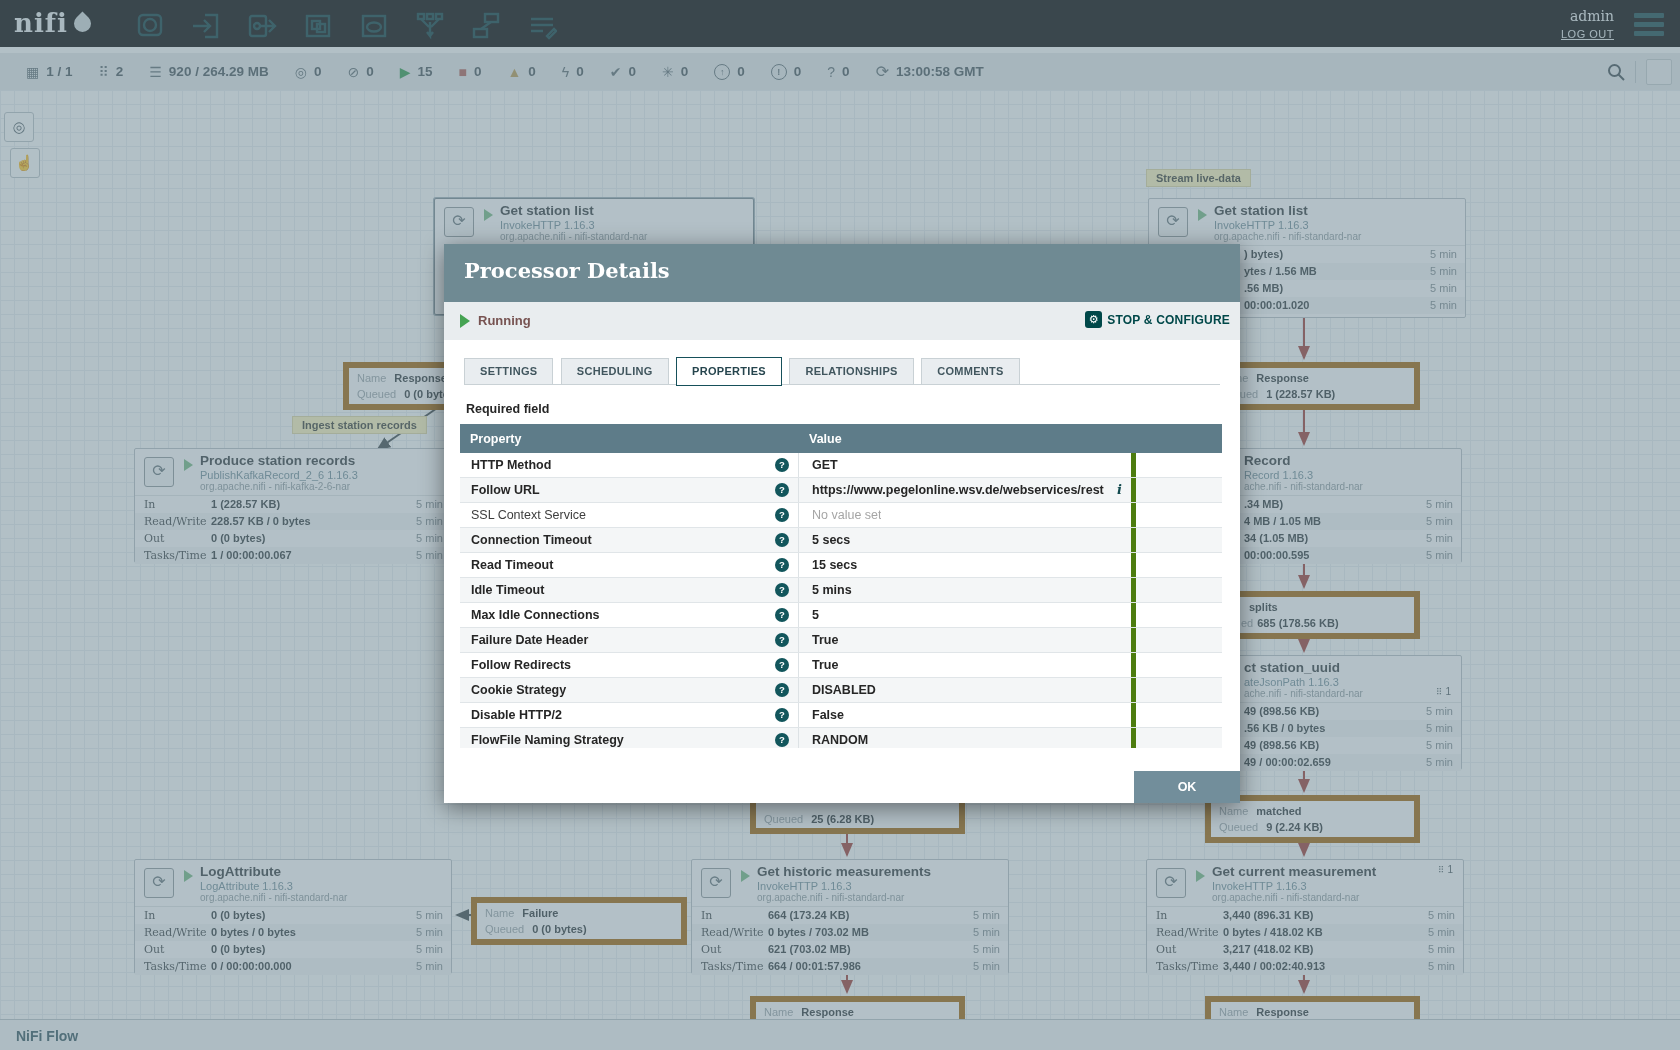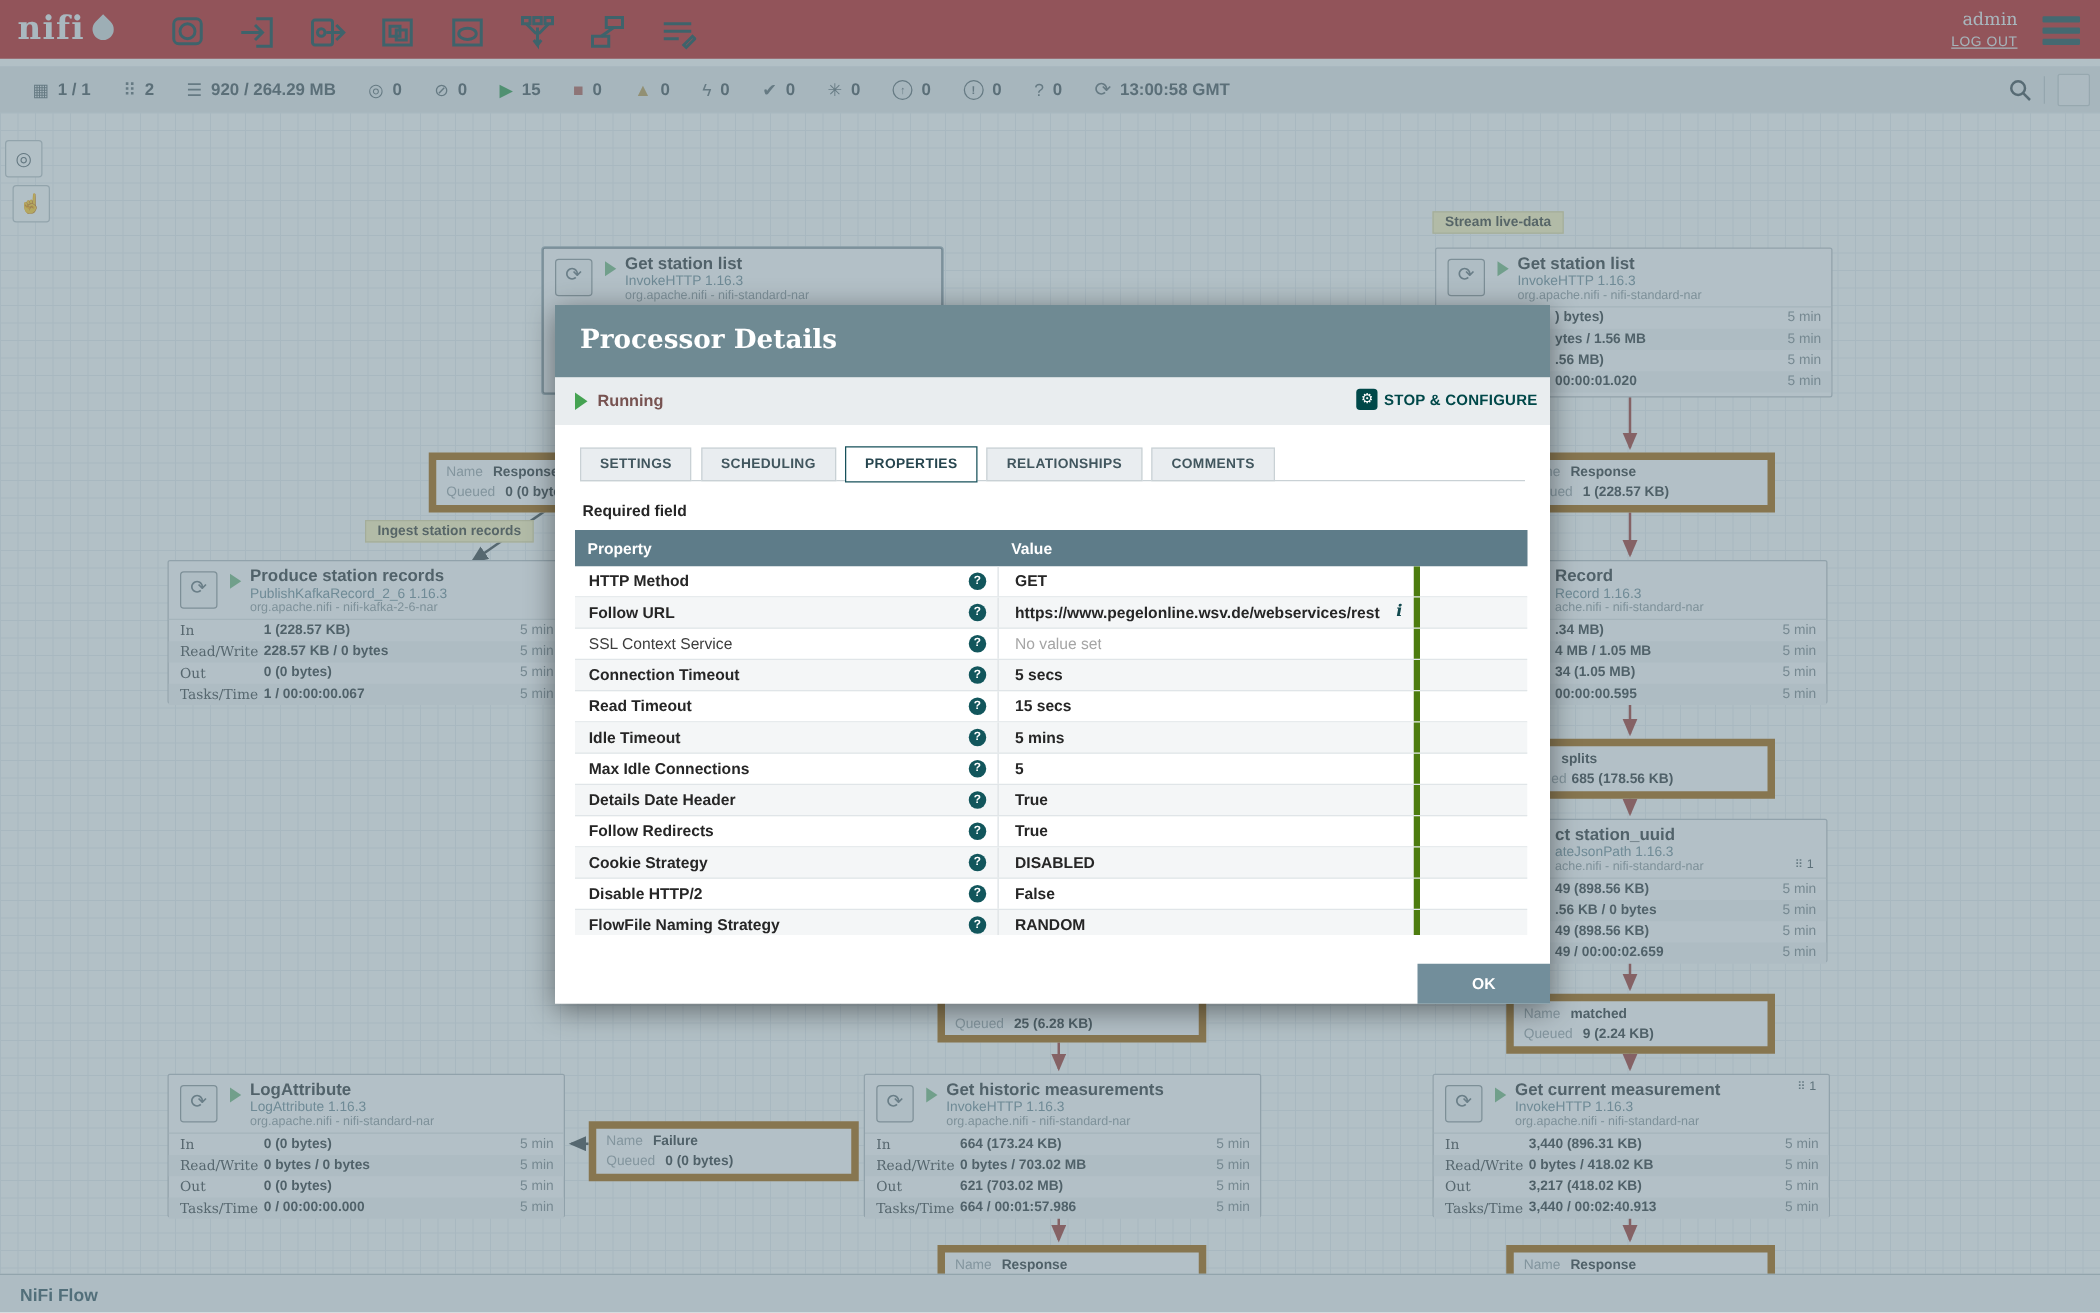--- a/index.html
+++ b/index.html
@@ -2,21 +2,21 @@
 <html><head>
 <meta charset="utf-8">
 <style>
   html,body{margin:0;padding:0}
   body{width:1680px;height:1050px;position:relative;overflow:hidden;
        font-family:"Liberation Sans",sans-serif;background:#fafcfd;-webkit-font-smoothing:antialiased}
   .abs{position:absolute}
 
   
   #base{position:absolute;inset:0}
-  #navbar{position:absolute;left:0;top:0;width:1680px;height:47px;background:#b91c1c}
+  #navbar{position:absolute;left:0;top:0;width:1680px;height:47px;background:#000000}
   .logo-text{font-family:"DejaVu Serif",serif;font-weight:bold;font-size:26px;color:#e9edee;letter-spacing:1px}
   .droplet{width:17px;height:17px;background:#cfd8da;border-radius:0 50% 50% 50%;transform:rotate(45deg);display:inline-block;margin-left:6px}
   .toolicon{width:36px;height:36px;display:flex;align-items:center;justify-content:center}
   .toolicon svg{stroke:#0a3b40;fill:none;stroke-width:2.4}
   #nav-user{position:absolute;right:66px;top:8px;text-align:right;color:#e6ebec;font-family:"DejaVu Serif",serif}
   #nav-user .u{font-size:14px}
   #nav-user .lo{font-size:11px;text-decoration:underline;color:#dfe5e7;margin-top:4px;font-family:"Liberation Sans",sans-serif;letter-spacing:.5px}
   #hamburger{position:absolute;right:16px;top:13px;width:30px;cursor:pointer}
   #hamburger div{height:5px;background:#16484c;margin-bottom:4px;border-radius:1px}
 
@@ -600,21 +600,21 @@
           <div class="tc-x"></div>
       </div>
       <div class="trow">
         <div class="tc-prop"><span>Max Idle Connections</span><span class="helpq">?</span></div>
         <div class="tc-val">
             <span class="vtext">5</span>
           </div>
           <div class="tc-x"></div>
       </div>
       <div class="trow">
-        <div class="tc-prop"><span>Details Date Header</span><span class="helpq">?</span></div>
+        <div class="tc-prop"><span>Failure Date Header</span><span class="helpq">?</span></div>
         <div class="tc-val">
             <span class="vtext">True</span>
           </div>
           <div class="tc-x"></div>
       </div>
       <div class="trow">
         <div class="tc-prop"><span>Follow Redirects</span><span class="helpq">?</span></div>
         <div class="tc-val">
             <span class="vtext">True</span>
           </div>

